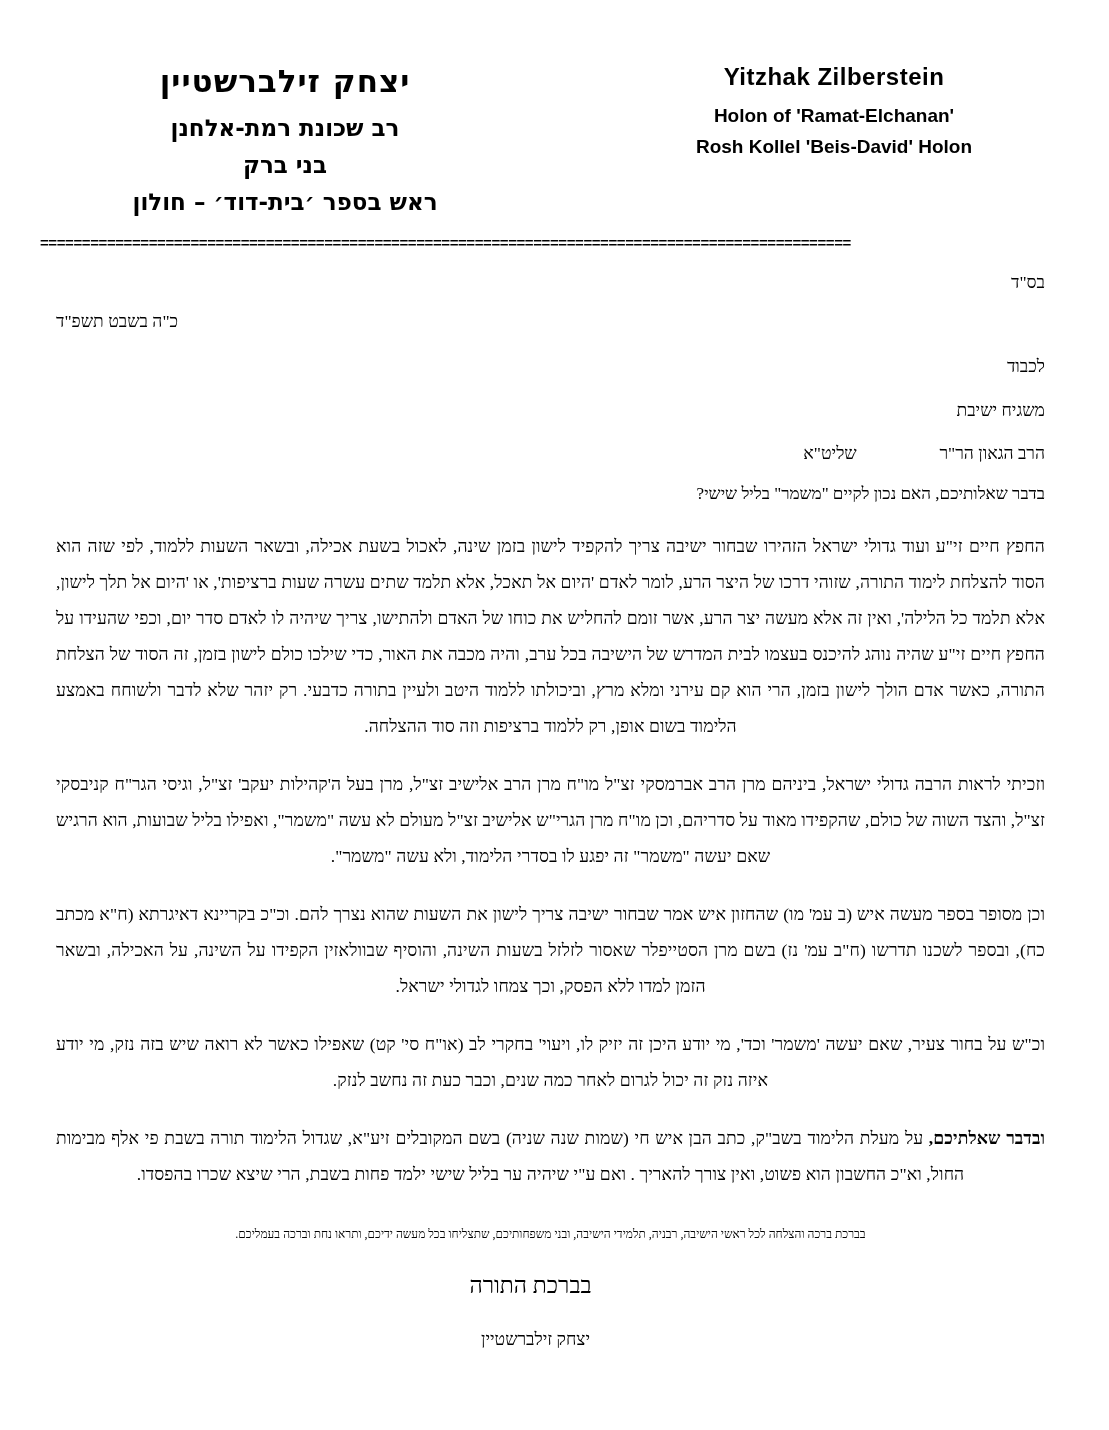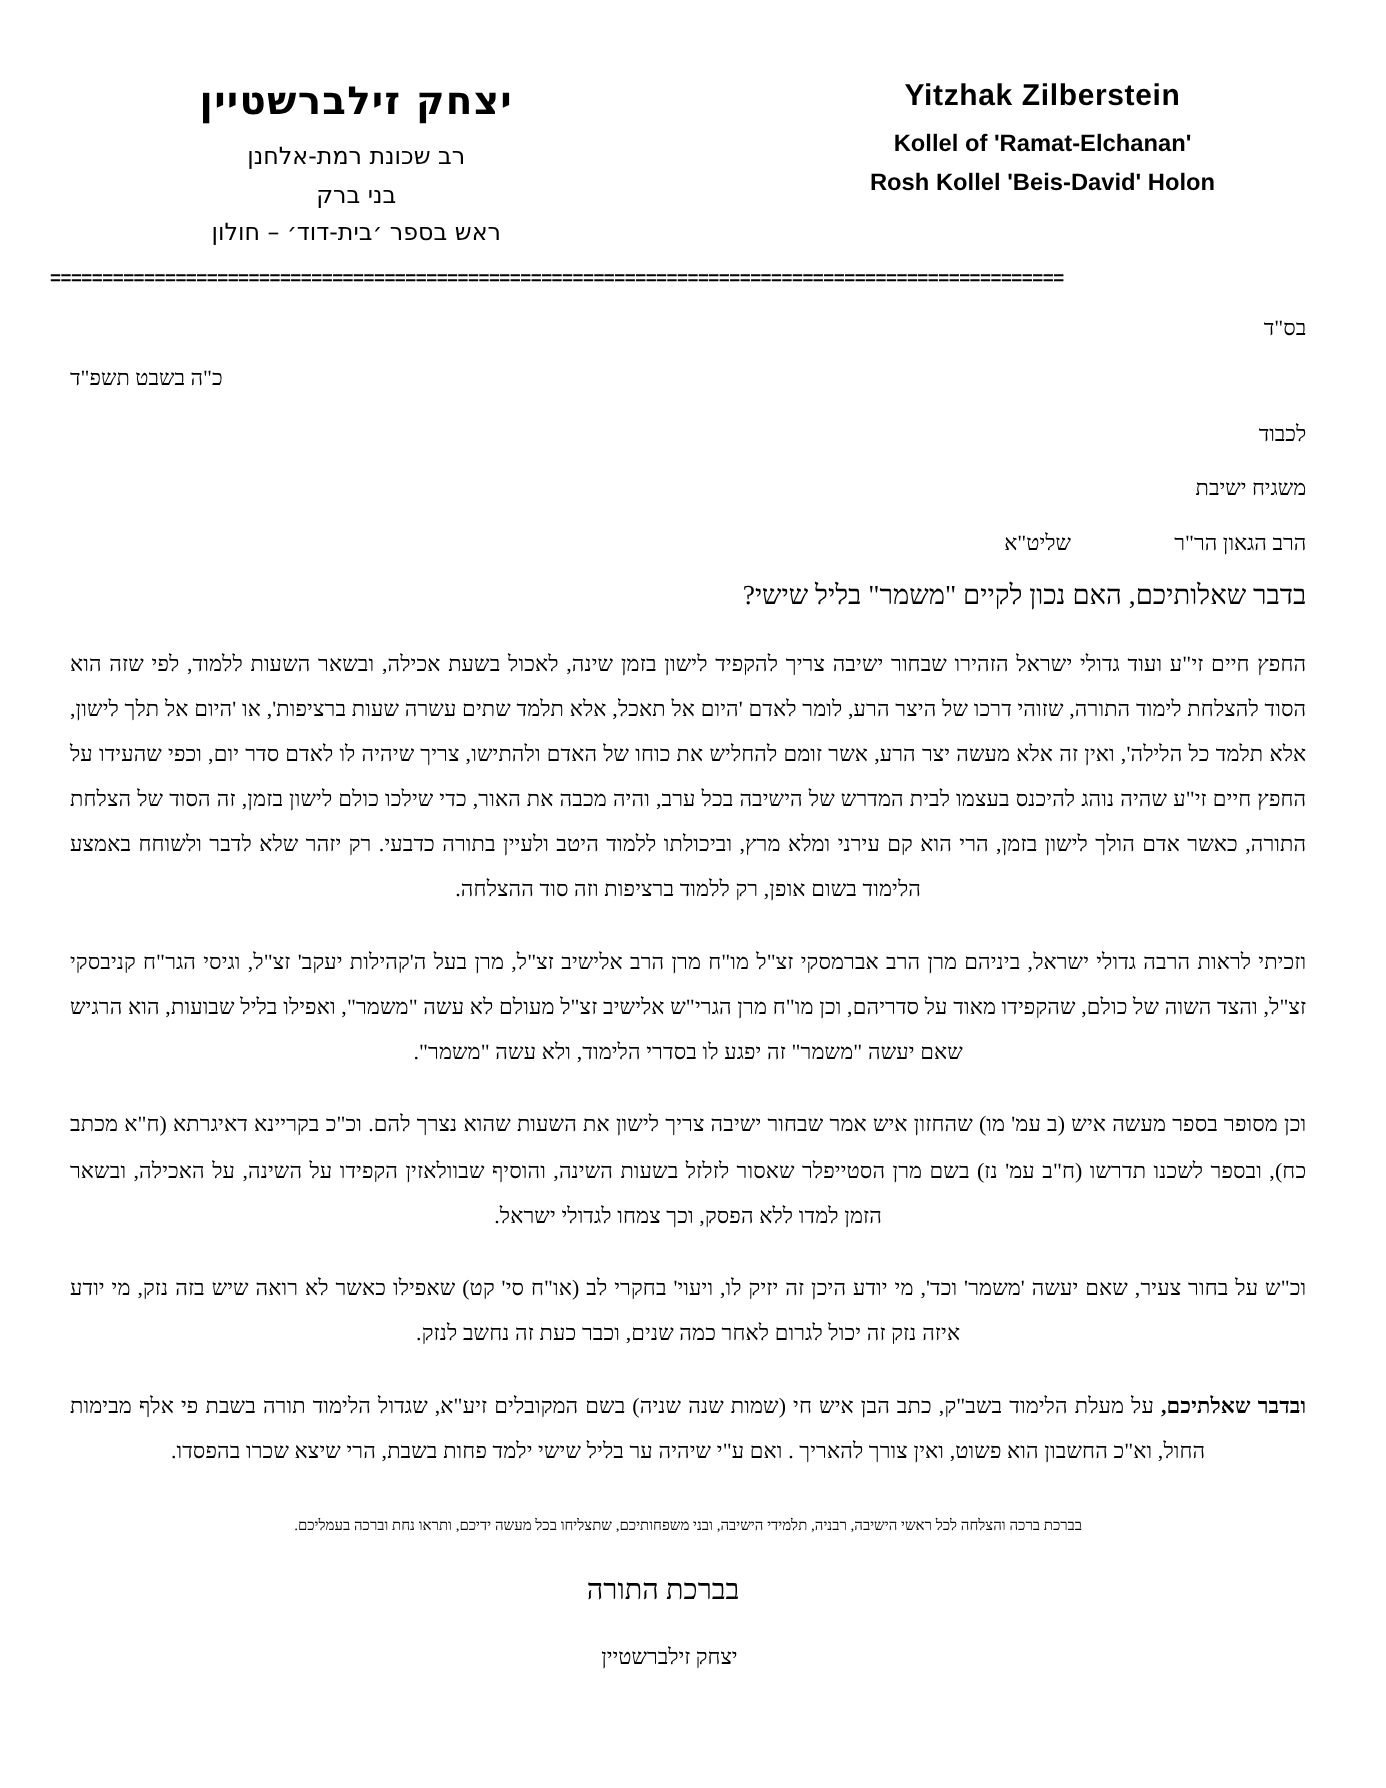--- a/index.html
+++ b/index.html
@@ -47,22 +47,22 @@
     font-family: "Liberation Sans", "DejaVu Sans", sans-serif;
   }
   .lh-name-he {
     font-size: 31px;
     font-weight: bold;
     letter-spacing: 1px;
     line-height: 1.25;
     margin-bottom: 9px;
   }
   .lh-sub-he {
-    font-size: 19px;
-    font-weight: normal;
+    font-size: 23px;
+    font-weight: bold;
     line-height: 1.62;
   }
   .lh-name-en {
     font-size: 24px;
     font-weight: bold;
     letter-spacing: 0.5px;
     line-height: 1.25;
     margin-bottom: 8px;
   }
   .lh-sub-en {
@@ -117,21 +117,21 @@
   .addressee2 {
     margin-top: 26px;
     font-size: 17.5px;
   }
   .addressee2 .gap {
     display: inline-block;
     width: 74px;
   }
   .subject {
     margin-top: 22px;
-    font-size: 22px;
+    font-size: 17px;
   }
 
   p.para {
     text-align: justify;
     text-align-last: center;
     font-size: 17.5px;
     line-height: 2.06;
     margin: 22px 0 0 0;
     letter-spacing: 0.1px;
   }
@@ -167,21 +167,21 @@
 
     <div class="lh-col hebrew">
       <div class="lh-name-he">יצחק זילברשטיין</div>
       <div class="lh-sub-he">רב שכונת רמת-אלחנן</div>
       <div class="lh-sub-he">בני ברק</div>
       <div class="lh-sub-he">ראש בספר ׳בית-דוד׳ – חולון</div>
     </div>
 
     <div class="lh-col english">
       <div class="lh-name-en">Yitzhak  Zilberstein</div>
-      <div class="lh-sub-en">Kollel of 'Ramat-Elchanan'</div>
+      <div class="lh-sub-en">Holon of 'Ramat-Elchanan'</div>
       <div class="lh-sub-en">Rosh Kollel 'Beis-David' Holon</div>
     </div>
 
   </div>
 
   <div class="divider">=================================================================================================</div>
 
   <div class="body-wrap">
 
     <div class="line-right bsd">בס"ד</div>

